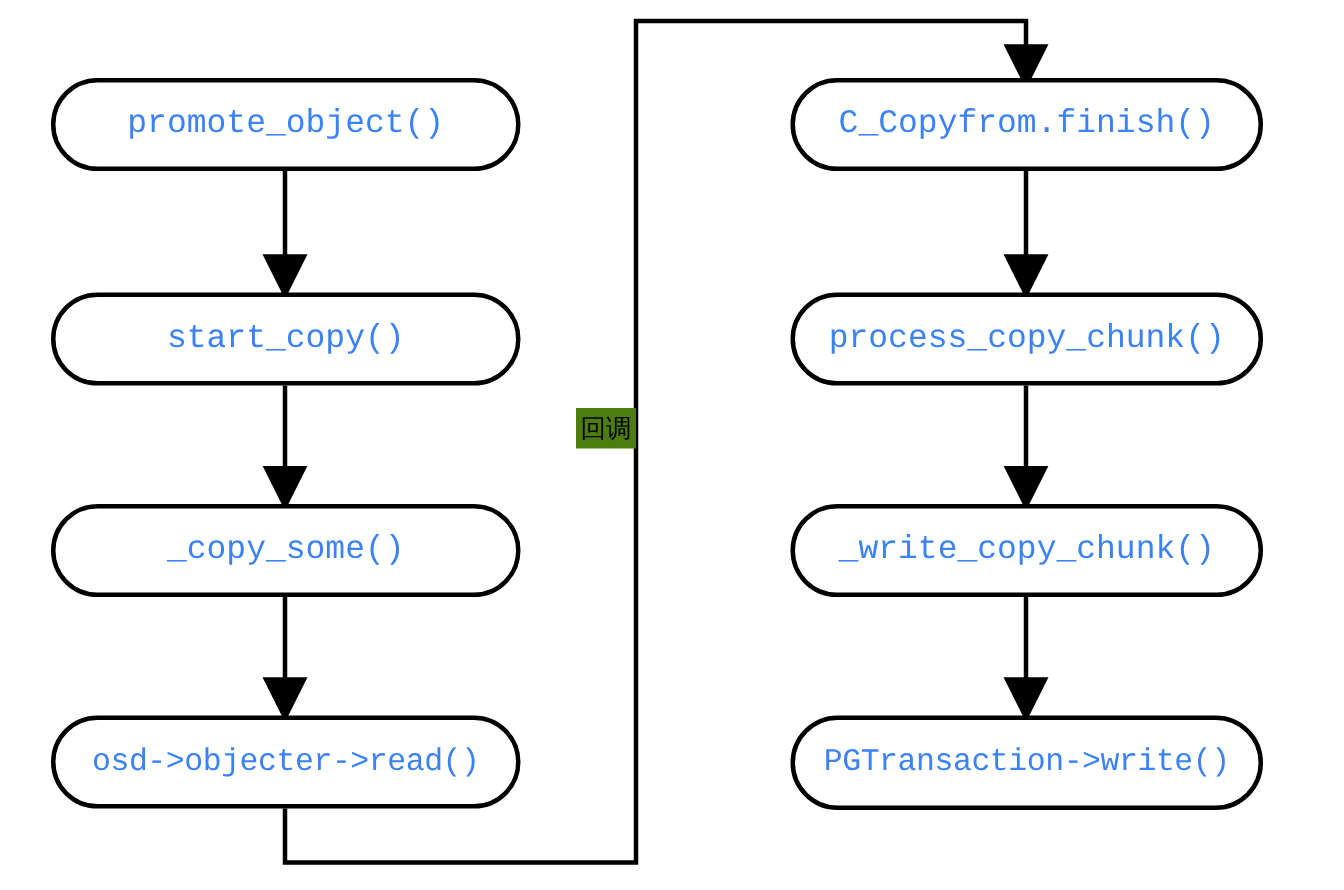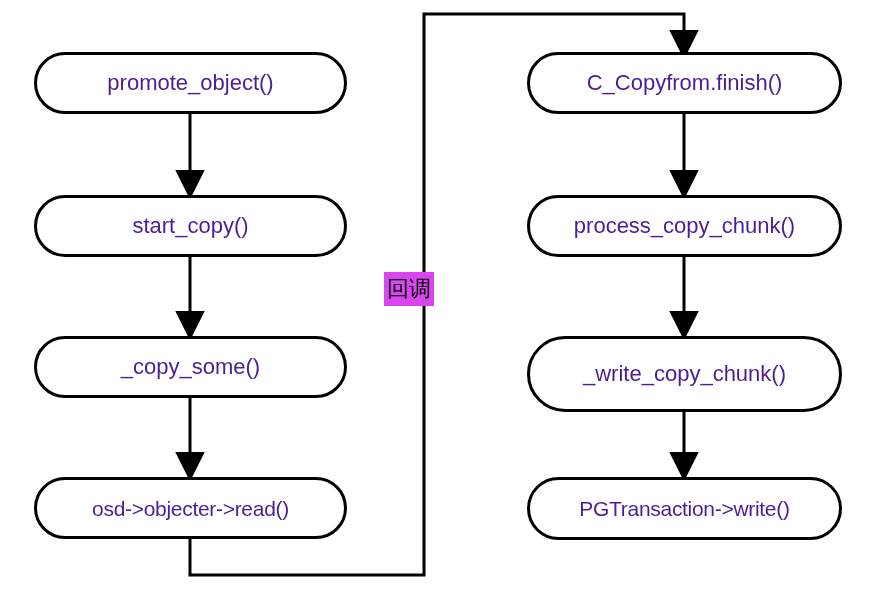--- a/index.html
+++ b/index.html
@@ -34,48 +34,48 @@
     box-sizing: border-box;
     background: #ffffff;
     border: 3px solid #000000;
     border-radius: 999px;
     display: flex;
     align-items: center;
     justify-content: center;
     z-index: 2;
   }
   .node-label {
-    font-family: Liberation Sans, sans-serif;
+    font-family: Liberation Mono, monospace;
     font-size: 22px;
     line-height: 1;
-    color: #4c1d95;
+    color: #3b82f6;
     white-space: nowrap;
     letter-spacing: 0px;
   }
   .node-label.tight {
     font-size: 21px;
     letter-spacing: -0.3px;
   }
   
   #node-promote-object { left: 34px;  top: 52px;  width: 313px; height: 62px; }
   #node-start-copy     { left: 34px;  top: 195px; width: 313px; height: 62px; }
   #node-copy-some      { left: 34px;  top: 336px; width: 313px; height: 62px; }
   #node-osd-read       { left: 34px;  top: 477px; width: 313px; height: 62px; }
   
   #node-copyfrom-finish   { left: 527px; top: 52px;  width: 315px; height: 62px; }
   #node-process-copy-chunk{ left: 527px; top: 195px; width: 315px; height: 62px; }
-  #node-write-copy-chunk  { left: 527px; top: 336px; width: 315px; height: 76px; }
+  #node-write-copy-chunk  { left: 527px; top: 336px; width: 315px; height: 62px; }
   #node-pgtransaction     { left: 527px; top: 477px; width: 315px; height: 63px; }
 
   .edge-label {
     position: absolute;
     font-family: Liberation Serif, serif;
-    font-size: 22px;
+    font-size: 17px;
     color: #000000;
-    background: #d946ef;
+    background: #4d7c0f;
     padding: 2px 3px;
     white-space: nowrap;
     z-index: 3;
   }
   #callback-edge-label {
     left: 384px;
     top: 272px;
     text-align: right;
   }
 </style>

